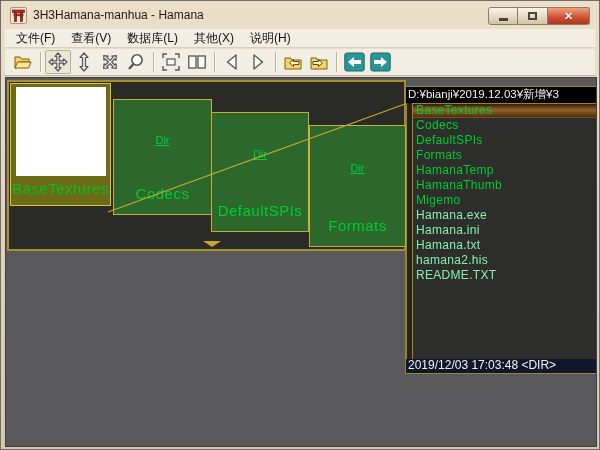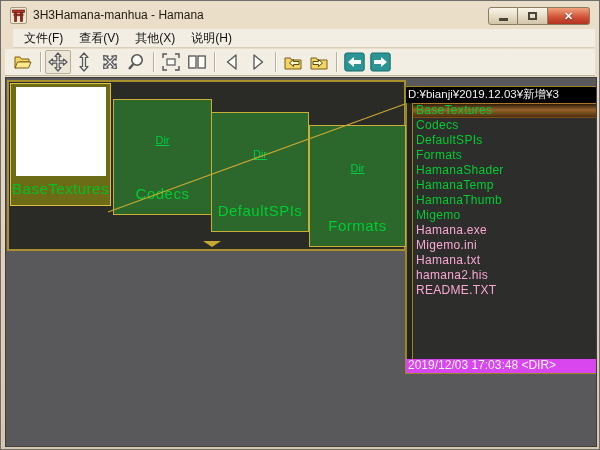--- a/index.html
+++ b/index.html
@@ -24,21 +24,21 @@
   .wbtn.max { width:30px; border-left:none; }
   .wbtn.close { width:42px; border-radius:0 3px 3px 0; border-left:none;
                 background:linear-gradient(#f0a27c,#cf4e34 60%,#b23420); }
   .glyph-min { width:9px; height:3px; background:#4a4538; margin-top:6px; }
   .glyph-max { width:9px; height:8px; border:2px solid #4a4538; }
   .glyph-close { color:#fff; font-size:11px; font-weight:bold; text-shadow:0 1px 1px #7a2010; }
 
   
   .menubar { position:absolute; left:4px; right:4px; top:28px; height:19px;
              background:#f2eee3; border-bottom:1px solid #d8d0bd;
-             display:flex; align-items:center; padding-left:3px;margin-left:8px; }
+             display:flex; align-items:center; padding-left:3px; }
   .menu-item { font-size:12px; color:#111; padding:0 8px; line-height:18px; }
 
   
   .toolbar { position:absolute; left:4px; right:4px; top:48px; height:27px;
              background:#f2eee3; border-bottom:1px solid #bdb4a0;
              display:flex; align-items:center; padding-left:5px; }
   .tbtn { width:26px; height:24px; display:flex; align-items:center;
           justify-content:center; }
   .tbtn.active { border:1px solid #b9ae96; background:#ece6d6; border-radius:2px; }
   .tsep { width:1px; height:20px; background:#b9b09c; margin:0 4px;
@@ -74,25 +74,25 @@
                display:flex; flex-direction:column; }
   .pathbar { height:16px; background:#000; color:#f2f2f2; font-size:11.5px;
              line-height:15px; padding-left:2px; white-space:nowrap; overflow:hidden; }
   .panel-mid { flex:1; display:flex; }
   .rail { width:7px; border-right:1px solid #9c8428; border-left:1px solid #9c8428;
           background:#24241f; }
   .list { flex:1; overflow:hidden; }
   .row { height:15px; line-height:15px; font-size:12px; padding-left:3px;
          white-space:nowrap; letter-spacing:.3px; }
   .row.dir  { color:#00cd32; }
-  .row.file { color:#f9a8d4; }
+  .row.file { color:#86efac; }
   .row.selected { background:linear-gradient(#2c1c08,#96622a 45%,#4a2e0e);
                   border-top:1px solid #a87830; border-bottom:1px solid #7a4e16;
                   line-height:13px; }
-  .statusbar { height:14px; background:#d946ef; color:#f2f2f2; font-size:12px;
+  .statusbar { height:14px; background:#0f172a; color:#f2f2f2; font-size:12px;
                line-height:13px; padding-left:2px; white-space:nowrap; }
 
   svg .ol { fill:#ececec; stroke:#555; stroke-width:1.2; stroke-linejoin:round; }
   svg .fold { fill:#f2d564; stroke:#7a5f14; stroke-width:1; stroke-linejoin:round; }
 </style>
 </head>
 <body>
 
 <div class="window">
 
@@ -118,20 +118,21 @@
         </div>
     </div>
   </div>
 
   <div class="menubar">
 
       <span class="menu-item">文件(F)</span>
 
       <span class="menu-item">查看(V)</span>
 
+      <span class="menu-item">数据库(L)</span>
 
       <span class="menu-item">其他(X)</span>
 
       <span class="menu-item">说明(H)</span>
     </div>
 
   <div class="toolbar">
     <div class="tbtn">
       <svg width="20" height="20" viewBox="0 0 20 20">
         <path class="fold" d="M2 5 h5 l1.5 2 H16 v3 H6 L3.5 16 H2 Z"></path>
@@ -259,43 +260,40 @@
             </div>
 
             <div class="row dir">
               <span>DefaultSPIs</span>
             </div>
 
             <div class="row dir">
               <span>Formats</span>
             </div>
 
-            <div class="row dir">
-              <span>HamanaShader</span>
-            </div>
 
             <div class="row dir">
               <span>HamanaTemp</span>
             </div>
 
             <div class="row dir">
               <span>HamanaThumb</span>
             </div>
 
             <div class="row dir">
               <span>Migemo</span>
             </div>
 
             <div class="row file">
               <span>Hamana.exe</span>
             </div>
 
 
             <div class="row file">
-              <span>Migemo.ini</span>
+              <span>Hamana.ini</span>
             </div>
 
             <div class="row file">
               <span>Hamana.txt</span>
             </div>
 
 
             <div class="row file">
               <span>hamana2.his</span>
             </div>

